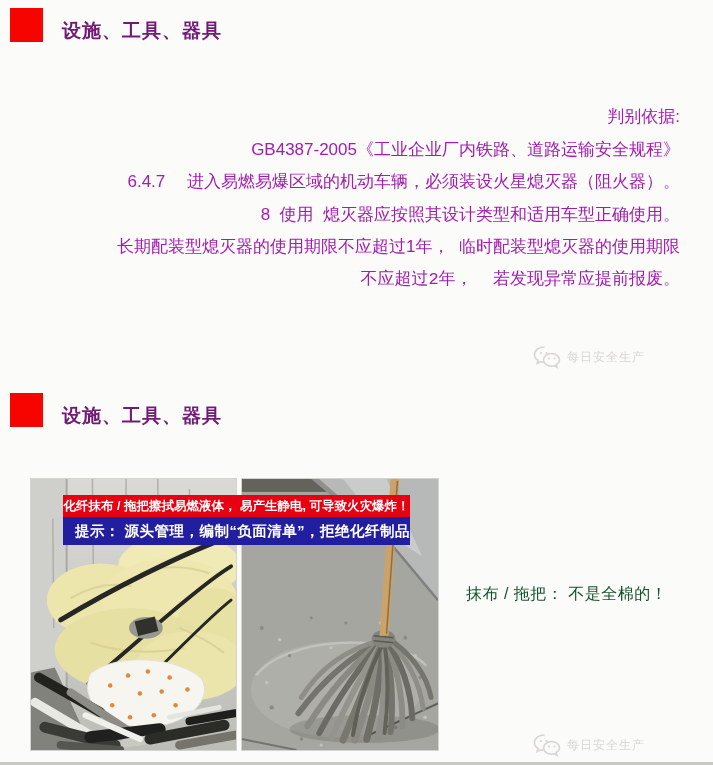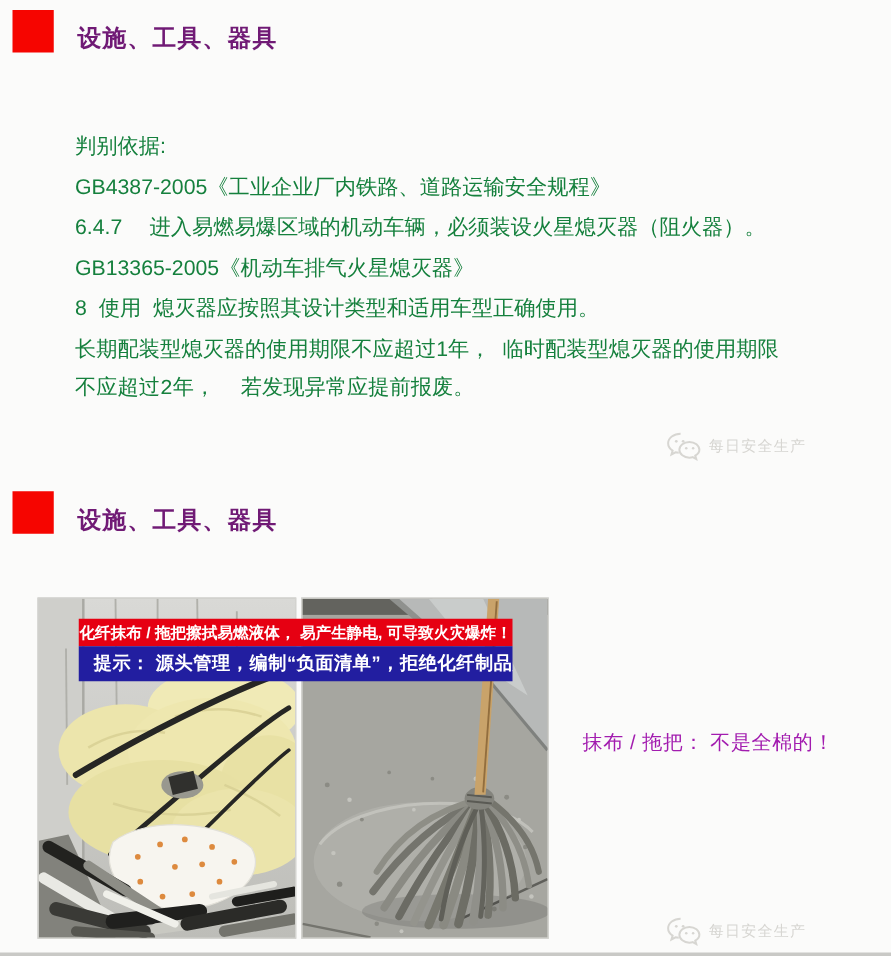--- a/index.html
+++ b/index.html
@@ -8,21 +8,21 @@
 
   
   .red-square{position:absolute;width:33px;height:34px;background:#f60500;}
   .sq1{left:10px;top:8px;}
   .sq2{left:10px;top:393px;}
   .sec-title{position:absolute;left:62px;margin:0;font-size:19px;font-weight:700;color:#701a75;letter-spacing:1px;}
   .t1{top:18px;}
   .t2{top:403px;}
 
   
-  .body-block{position:absolute;left:60px;top:101px;width:620px;color:#15803d;font-size:17px;}
+  .body-block{position:absolute;left:60px;top:101px;width:620px;color:#a21caf;font-size:17px;text-align:right;}
   .body-block p{margin:0;height:32.5px;line-height:32.5px;white-space:pre;}
   .bl0{margin-left:33px;}
   .bl1{margin-left:24px;}
   .bl2{margin-left:31px;}
   .bl3{margin-left:35px;}
   .bl4{margin-left:17px;}
   .bl5{margin-left:21px;}
   .bl6{margin-left:17px;font-family:Liberation Mono, monospace;}
 
   
@@ -37,38 +37,37 @@
   .photo svg{display:block;width:100%;height:100%;}
   .photo-left{left:0;width:207px;}
   .photo-right{left:211px;width:198px;}
 
   
   .banner{position:absolute;left:33px;top:17px;width:347px;z-index:5;}
   .banner-red{background:#e60012;color:#ffffff;font-size:12.5px;font-weight:700;height:22px;line-height:22px;text-align:center;white-space:nowrap;overflow:hidden;}
   .banner-blue{background:#221ea0;color:#ffffff;font-size:14.5px;font-weight:700;height:28px;line-height:28px;padding-left:12px;white-space:nowrap;overflow:hidden;letter-spacing:.5px;}
 
   
-  .caption{position:absolute;left:466px;top:584px;font-size:16px;font-weight:500;color:#a21caf;letter-spacing:.5px;}
+  .caption{position:absolute;left:466px;top:584px;font-size:16px;font-weight:500;color:#14532d;letter-spacing:.5px;}
 
   
   .bottom-edge{position:absolute;left:0;right:0;bottom:0;height:3px;background:#c9c9c6;}
 </style>
 </head>
 <body>
 
 <div class="page">
 
   <span class="red-square sq1"></span>
   <h1 class="sec-title t1">设施、工具、器具</h1>
 
   <div class="body-block">
     <p class="bl0">判别依据:</p>
     <p class="bl1">GB4387-2005《工业企业厂内铁路、道路运输安全规程》</p>
     <p class="bl2">6.4.7　 进入易燃易爆区域的机动车辆，必须装设火星熄灭器（阻火器）。</p>
-    <p class="bl3">GB13365-2005《机动车排气火星熄灭器》</p>
     <p class="bl4">8  使用  熄灭器应按照其设计类型和适用车型正确使用。</p>
     <p class="bl5">长期配装型熄灭器的使用期限不应超过1年，  临时配装型熄灭器的使用期限</p>
     <p class="bl6">不应超过2年，  若发现异常应提前报废。</p>
   </div>
 
   <div class="watermark wm1">
     <svg width="30" height="24" viewBox="0 0 30 24">
       <g fill="none" stroke="#d7d6d2" stroke-width="1.6">
         <path d="M12.5,2 C7,2 2.5,5.4 2.5,9.6 c0,2.4 1.4,4.5 3.6,5.9 l-0.9,3 3.2-1.7 c0.8,0.2 1.7,0.3 2.6,0.3"></path>
         <path d="M19.5,8.5 c-4.4,0 -8,2.8 -8,6.3 c0,3.5 3.6,6.3 8,6.3 c0.9,0 1.8-0.1 2.6-0.4 l2.9,1.5 -0.8-2.7 c1.9-1.1 3.3-3 3.3-4.7 C27.5,11.3 23.9,8.5 19.5,8.5 Z"></path>

